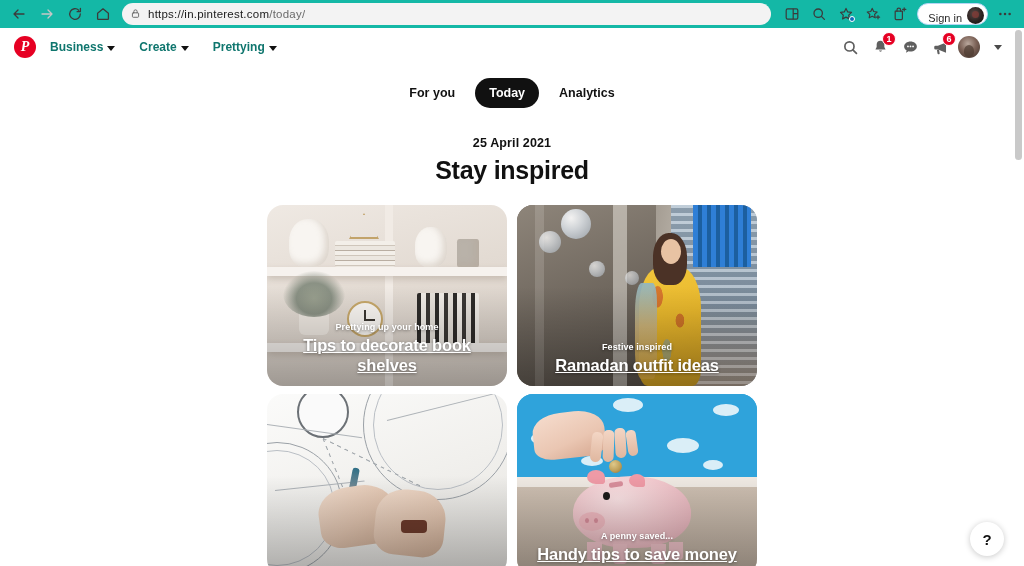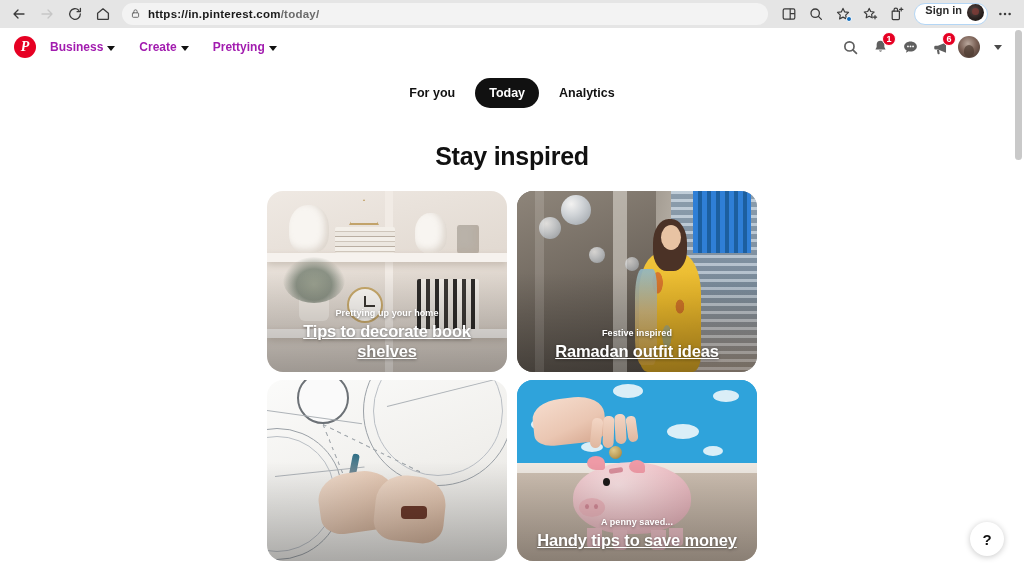--- a/index.html
+++ b/index.html
@@ -6,27 +6,26 @@
   html, body {
     width: 1024px; height: 566px;
     font-family: "Liberation Sans", sans-serif;
     background: #ffffff;
     overflow: hidden;
   }
 
   
   .browser-bar {
     height: 28px;
-    background: #e5e5e5;
+    background: #14b8a6;
     display: flex;
     align-items: center;
     padding: 0 6px;
     gap: 2px;
     position: relative;
-    font-weight: bold;
   }
   .nav-btn {
     width: 26px; height: 24px;
     display: flex; align-items: center; justify-content: center;
     border-radius: 4px;
     color: #3b3b3b;
     flex: 0 0 auto;
   }
   .nav-btn.disabled { color: #c6c6c6; }
   .nav-btn svg { display: block; }
@@ -57,21 +56,21 @@
   .icon-badge-wrap { position: relative; }
   .mini-dot {
     position: absolute;
     right: 4px; bottom: 4px;
     width: 6px; height: 6px;
     border-radius: 50%;
     background: #0f6cbd;
     border: 1px solid #fff;
   }
   .signin-pill {
-    display: flex; align-items: flex-start;
+    display: flex; align-items: flex-end;
     gap: 5px;
     height: 22px;
     border: 1px solid #b4d6f5;
     border-radius: 12px;
     padding: 0 3px 0 10px;
     margin: 0 3px;
     background: #fff;
   }
   .signin-label { font-size: 11px; color: #2a2a2a; white-space: nowrap; }
   .signin-avatar {
@@ -126,21 +125,21 @@
     color: #fff;
     display: flex; align-items: center; justify-content: center;
     font-family: "Liberation Serif", serif;
     font-size: 14px;
     font-weight: bold;
     font-style: italic;
     flex: 0 0 auto;
   }
   .pin-navitem {
     display: flex; align-items: center; gap: 4px;
-    font-size: 12px; font-weight: bold; color: #a21caf;
+    font-size: 12px; font-weight: bold; color: #0f766e;
     padding: 5px 10px;
     border-radius: 16px;
     margin-left: 4px;
     white-space: nowrap;
   }
   .chev {
     width: 0; height: 0;
     border-left: 4px solid transparent;
     border-right: 4px solid transparent;
     border-top: 5px solid #111;
@@ -660,20 +659,21 @@
     </div>
   </div>
 
   <div class="tabs-row">
     <div class="tab">For you</div>
     <div class="tab active">Today</div>
     <div class="tab">Analytics</div>
   </div>
 
   <div class="feed-head">
+    <div class="feed-date">25 April 2021</div>
     <div class="feed-title">Stay inspired</div>
   </div>
 
   <div class="grid">
 
     <div class="card">
       <div class="card-img img-shelf">
         <div class="divider-v" style="left:118px;"></div>
         <div class="shelf-board" style="top:62px;"></div>
         <div class="shelf-board" style="top:138px;"></div>

